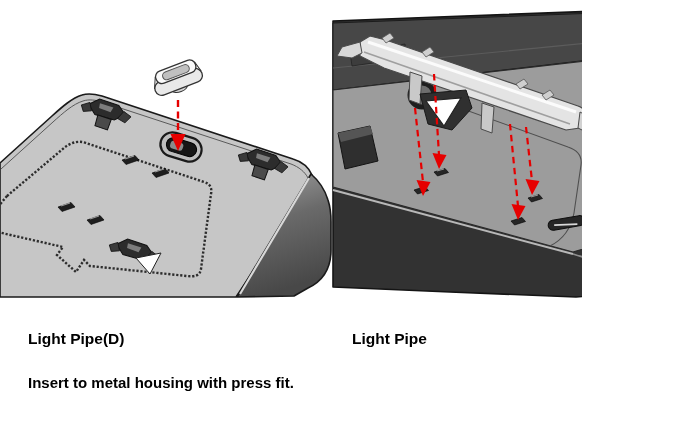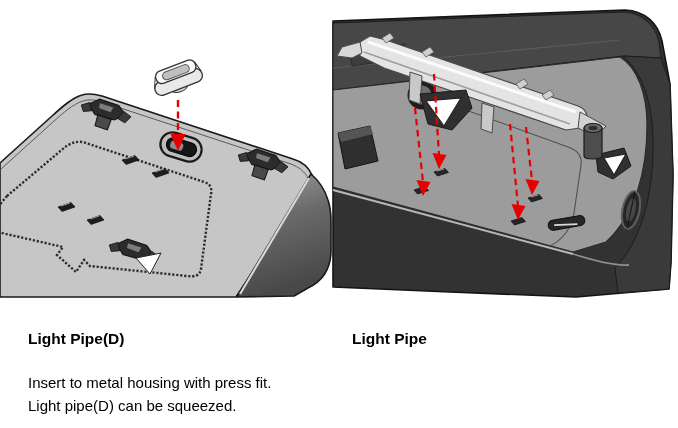--- a/index.html
+++ b/index.html
@@ -1,20 +1,20 @@
 <!DOCTYPE html>
 <html><head>
 <meta charset="utf-8">
 <style>
   html,body{margin:0;padding:0;background:#fff;}
-  .page{position:relative;width:678px;height:428px;background:#fff;
+  .page{position:relative;width:582px;height:428px;background:#fff;
         font-family:"Liberation Sans",sans-serif;overflow:hidden;}
   .fig{position:absolute;}
   .cap-title{position:absolute;font-size:15.5px;font-weight:bold;color:#000;white-space:nowrap;}
-  .cap-body{position:absolute;font-size:15px;line-height:23px;color:#000;white-space:nowrap;}
+  .cap-body{position:absolute;font-size:15px;line-height:23px;color:#000;white-space:nowrap;font-weight:bold;}
 </style>
 </head>
 <body>
 
 <div class="page">
 
   <svg class="fig" style="left:0;top:0" width="335" height="310" viewBox="0 0 335 310">
     <defs>
       <linearGradient id="sideGradL" x1="0" y1="0" x2="0.25" y2="1">
         <stop offset="0" stop-color="#a2a2a2"></stop>
@@ -174,18 +174,17 @@
       <g>
         <line x1="196" y1="127" x2="202" y2="181" stroke-width="2.2" stroke-dasharray="6.5 4.5" stroke="#e60000"></line>
         <polygon points="195.5,179 209.5,181 202,195" fill="#e60000"></polygon>
       </g>
     </g>
   </svg>
 
   <div class="cap-title" style="left:28px;top:330px">Light Pipe(D)</div>
   <div class="cap-body" style="left:28px;top:371px">
     <div>Insert to metal housing with press fit.</div>
-    <div>Light pipe(D) can be squeezed.</div>
   </div>
 
   <div class="cap-title" style="left:352px;top:330px">Light Pipe</div>
 
 </div>
 
 </body></html>

